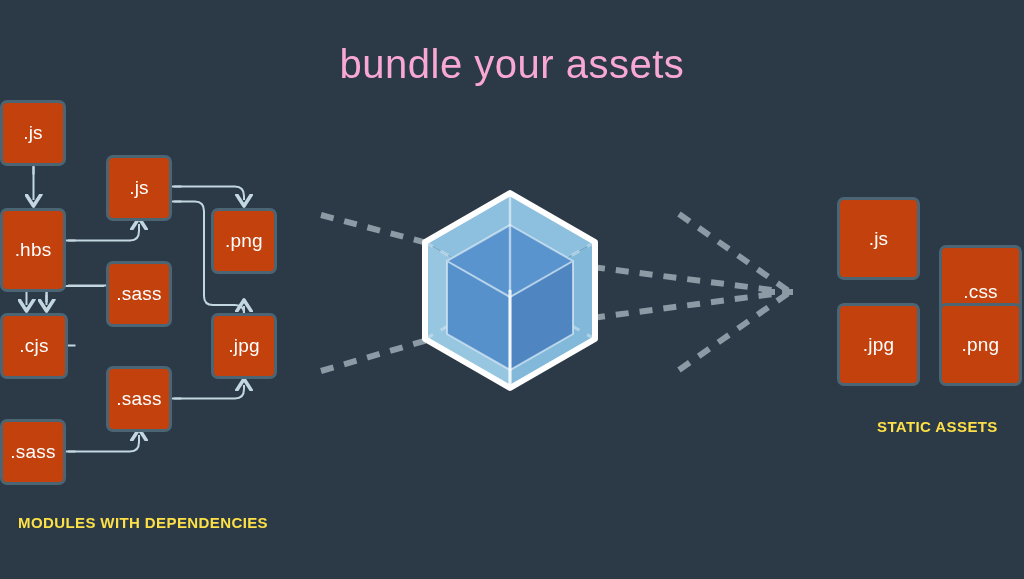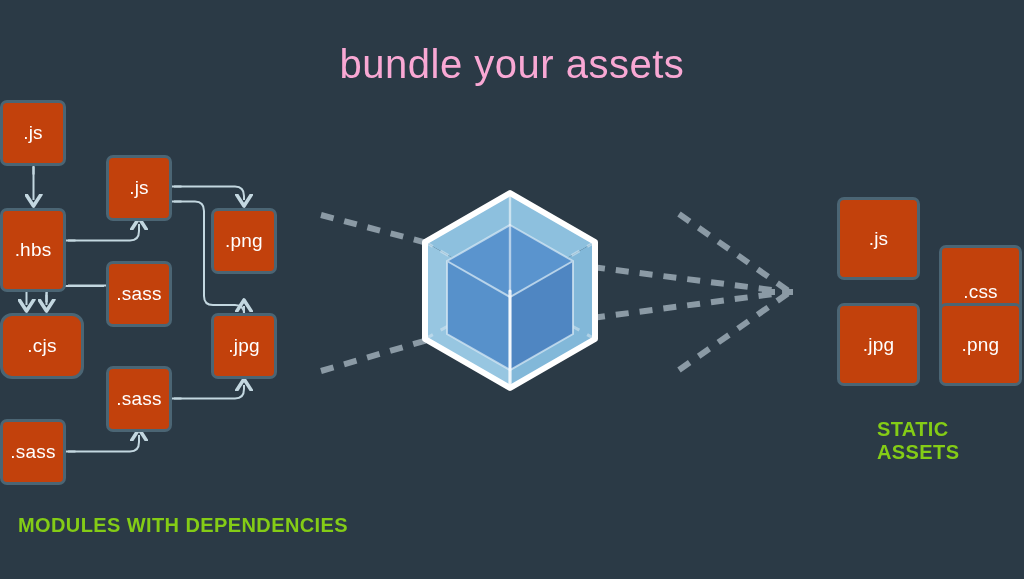--- a/index.html
+++ b/index.html
@@ -38,22 +38,22 @@
     color: #ffffff;
     font-size: 19px;
     font-weight: 400;
     display: flex;
     align-items: center;
     justify-content: center;
     letter-spacing: 0.2px;
   }
   .caption {
     position: absolute;
-    color: #84cc16;
-    font-size: 20px;
+    color: #fde047;
+    font-size: 15px;
     font-weight: 700;
     letter-spacing: 0.4px;
   }
   #caption-left { left: 18px; top: 514px; }
   #caption-right { left: 877px; top: 418px; }
   svg.layer {
     position: absolute;
     left: 0;
     top: 0;
     width: 1024px;
@@ -123,21 +123,21 @@
       </g>
     </g>
   </svg>
 
   <div class="node" style="left:0px;  top:100px; width:66px; height:66px;">
       <span>.js</span>
     </div>
   <div class="node" style="left:0px;  top:208px; width:66px; height:84px;">
       <span>.hbs</span>
     </div>
-  <div class="node" style="left:0px;  top:313px; width:84px; height:66px;border-radius:12px;">
+  <div class="node" style="left:0px;  top:313px; width:68px; height:66px;">
       <span>.cjs</span>
     </div>
   <div class="node" style="left:0px;  top:419px; width:66px; height:66px;">
       <span>.sass</span>
     </div>
   <div class="node" style="left:106px;top:155px; width:66px; height:66px;">
       <span>.js</span>
     </div>
   <div class="node" style="left:106px;top:261px; width:66px; height:66px;">
       <span>.sass</span>

